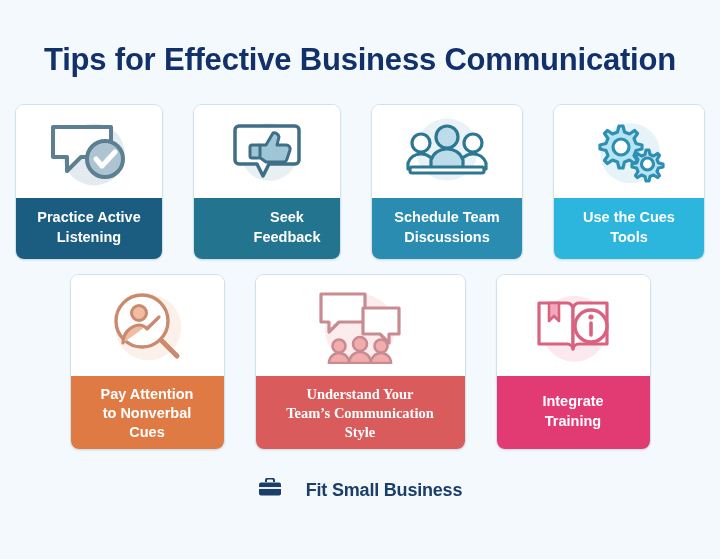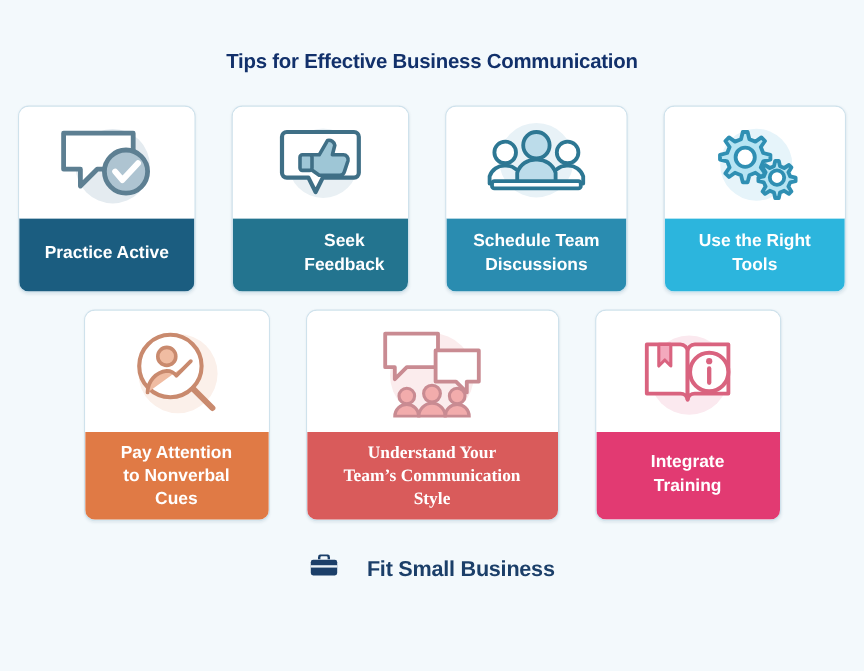--- a/index.html
+++ b/index.html
@@ -12,21 +12,21 @@
   #infographic {
     position: relative;
     width: 720px; height: 559px;
     background: #f3f9fc;
     display: flex;
     flex-direction: column;
     align-items: center;
   }
   #page-title {
     margin-top: 42px;
-    font-size: 17px;
+    font-size: 31px;
     font-weight: bold;
     color: #12316b;
     letter-spacing: -0.2px;
     text-align: center;
     white-space: nowrap;
   }
   .row {
     display: flex;
     justify-content: center;
     align-items: stretch;
@@ -115,20 +115,21 @@
           <svg width="84" height="62" viewBox="0 0 84 62">
             <path d="M6 6 h58 v30 h-30 l-14 14 v-14 h-14 z" fill="#ffffff" stroke="#5d7f92" stroke-width="4" stroke-linejoin="round"></path>
             <circle cx="58" cy="38" r="18" fill="#aec4d1" stroke="#5d7f92" stroke-width="4"></circle>
             <path d="M49 38 l6 7 l13 -14" fill="none" stroke="#ffffff" stroke-width="5" stroke-linecap="round" stroke-linejoin="round"></path>
           </svg>
         </span>
       </div>
       <div class="card-footer" style="background:#1b5d80;">
         <div>
           <div>Practice Active</div>
+          <div>Listening</div>
         </div>
       </div>
     </div>
 
     <div class="card c2">
       <div class="card-icon">
         <div class="blob" style="width:58px;height:58px;background:#e9f0f4;left:50%;top:50%;transform:translate(-46%,-50%);"></div>
         <span>
           <svg width="72" height="62" viewBox="0 0 72 62">
             <path d="M8 5 h56 a4 4 0 0 1 4 4 v30 a4 4 0 0 1 -4 4 h-26 l-6 12 l-6 -12 h-18 a4 4 0 0 1 -4 -4 v-30 a4 4 0 0 1 4 -4 z" fill="#ffffff" stroke="#3f6f86" stroke-width="3.5" stroke-linejoin="round"></path>
@@ -177,21 +178,21 @@
               <path d="M30 6 l4 0 l1.5 6 l5 2 l5 -3.5 l3 3 l-3.5 5 l2 5 l6 1.5 l0 4 l-6 1.5 l-2 5 l3.5 5 l-3 3 l-5 -3.5 l-5 2 l-1.5 6 l-4 0 l-1.5 -6 l-5 -2 l-5 3.5 l-3 -3 l3.5 -5 l-2 -5 l-6 -1.5 l0 -4 l6 -1.5 l2 -5 l-3.5 -5 l3 -3 l5 3.5 l5 -2 z"></path>
               <circle cx="32" cy="27" r="8" fill="#ffffff"></circle>
               <path d="M57 30 l3 0 l1 4.5 l3.5 1.5 l4 -2.5 l2 2 l-2.5 4 l1.5 3.5 l4.5 1 l0 3 l-4.5 1 l-1.5 3.5 l2.5 4 l-2 2 l-4 -2.5 l-3.5 1.5 l-1 4.5 l-3 0 l-1 -4.5 l-3.5 -1.5 l-4 2.5 l-2 -2 l2.5 -4 l-1.5 -3.5 l-4.5 -1 l0 -3 l4.5 -1 l1.5 -3.5 l-2.5 -4 l2 -2 l4 2.5 l3.5 -1.5 z"></path>
               <circle cx="58.5" cy="44" r="6" fill="#ffffff"></circle>
             </g>
           </svg>
         </span>
       </div>
       <div class="card-footer" style="background:#2cb5dd;">
         <div>
-          <div>Use the Right</div>
+          <div>Use the Cues</div>
           <div>Tools</div>
         </div>
       </div>
     </div>
 
   </div>
 
   <div class="row" id="row-bottom">
 
     <div class="card b1">

